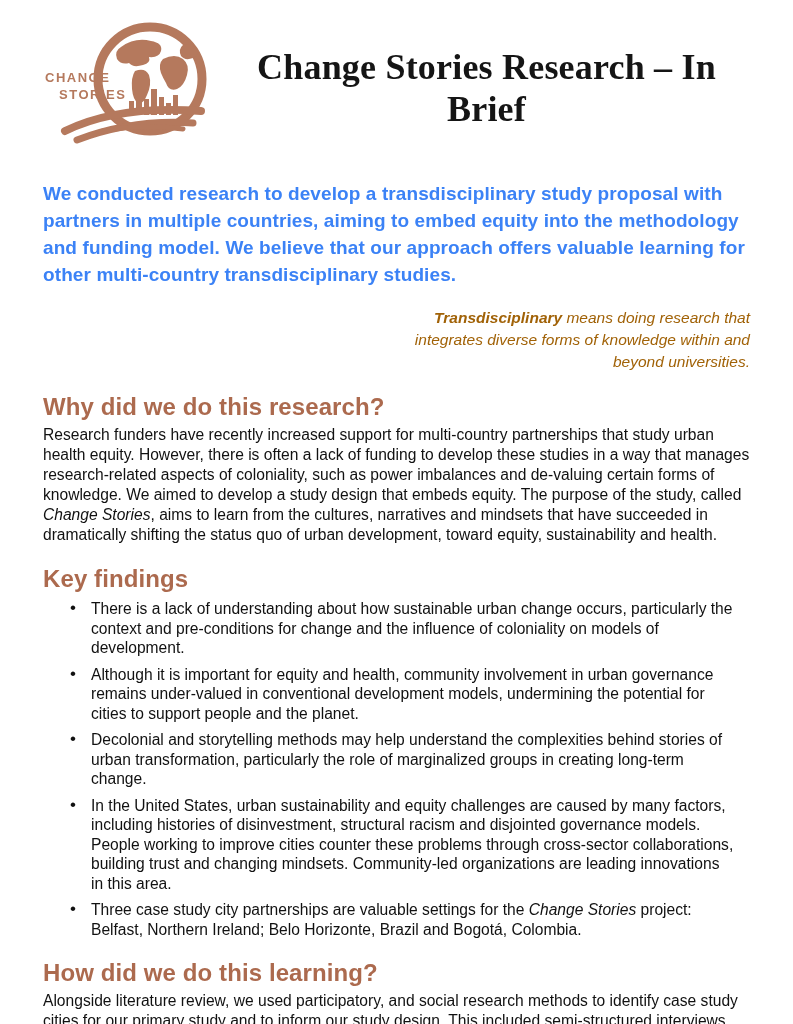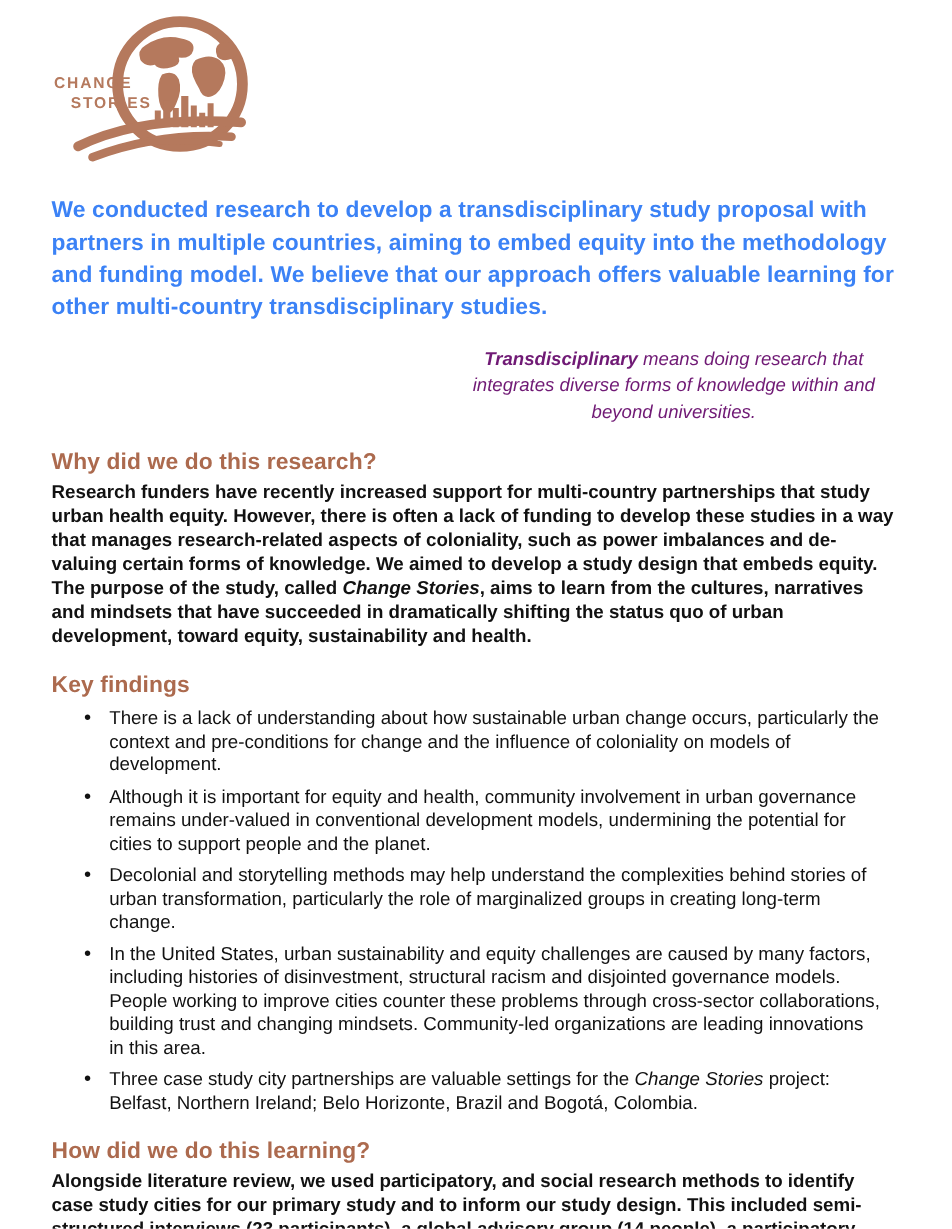--- a/index.html
+++ b/index.html
@@ -24,31 +24,31 @@
   
   .intro {
     margin-top: 26px;
     color: #3b82f6;
     font-size: 19px; line-height: 27px; font-weight: bold;
     letter-spacing: 0.1px;
   }
 
   
   .note {
-    margin-top: 8px; text-align: center;
+    margin-top: 8px; text-align: right;
     font-style: italic; font-size: 15.5px; line-height: 22px;
-    color: #701a75; padding-left: 330px;
+    color: #a16207; padding-left: 330px;
   }
 
   
   .section-heading {
-    color: #ac6a4e; font-size: 19px; font-weight: bold;
+    color: #ac6a4e; font-size: 24px; font-weight: bold;
     margin: 20px 0 4px 0; letter-spacing: 0.1px;
   }
-  .body-text { font-size: 15.6px; line-height: 20px; margin: 0; font-weight: bold; }
+  .body-text { font-size: 15.6px; line-height: 20px; margin: 0; }
 
   
   ul.findings { margin: 6px 16px 0 0; padding: 0 0 0 48px; list-style: none; }
   ul.findings li {
     position: relative; margin: 0 0 7px 0;
     font-size: 15.6px; line-height: 19.5px;
   }
   ul.findings li::before {
     content: "\2022"; position: absolute; left: -21px; top: -1px;
     font-size: 17px; color: #111;
@@ -84,20 +84,21 @@
           <path d="M34 121 Q 90 100 150 104" stroke-width="7"></path>
           <path d="M60 112 Q 100 104 140 110" stroke-width="5"></path>
         </g>
 
         <g font-family="Liberation Sans, sans-serif" font-weight="bold" font-size="13" fill="#b5795d" letter-spacing="1.5">
           <text x="2" y="63">CHANGE</text>
           <text x="16" y="80">STORIES</text>
         </g>
       </svg>
     </div>
+    <h1 class="title">Change Stories Research – In Brief</h1>
   </div>
 
   <p class="intro">We conducted research to develop a transdisciplinary study proposal with partners in multiple countries, aiming to embed equity into the methodology and funding model. We believe that our approach offers valuable learning for other multi-country transdisciplinary studies.</p>
 
   <p class="note"><span class="bd">Transdisciplinary</span><span> means doing research that integrates diverse forms of knowledge within and beyond universities.</span></p>
 
   <h2 class="section-heading">Why did we do this research?</h2>
   <p class="body-text"><span>Research funders have recently increased support for multi-country partnerships that study urban health equity. However, there is often a lack of funding to develop these studies in a way that manages research-related aspects of coloniality, such as power imbalances and de-valuing certain forms of knowledge. We aimed to develop a study design that embeds equity. The purpose of the study, called </span><span class="it">Change Stories</span><span>, aims to learn from the cultures, narratives and mindsets that have succeeded in dramatically shifting the status quo of urban development, toward equity, sustainability and health.</span></p>
 
   <h2 class="section-heading">Key findings</h2>

